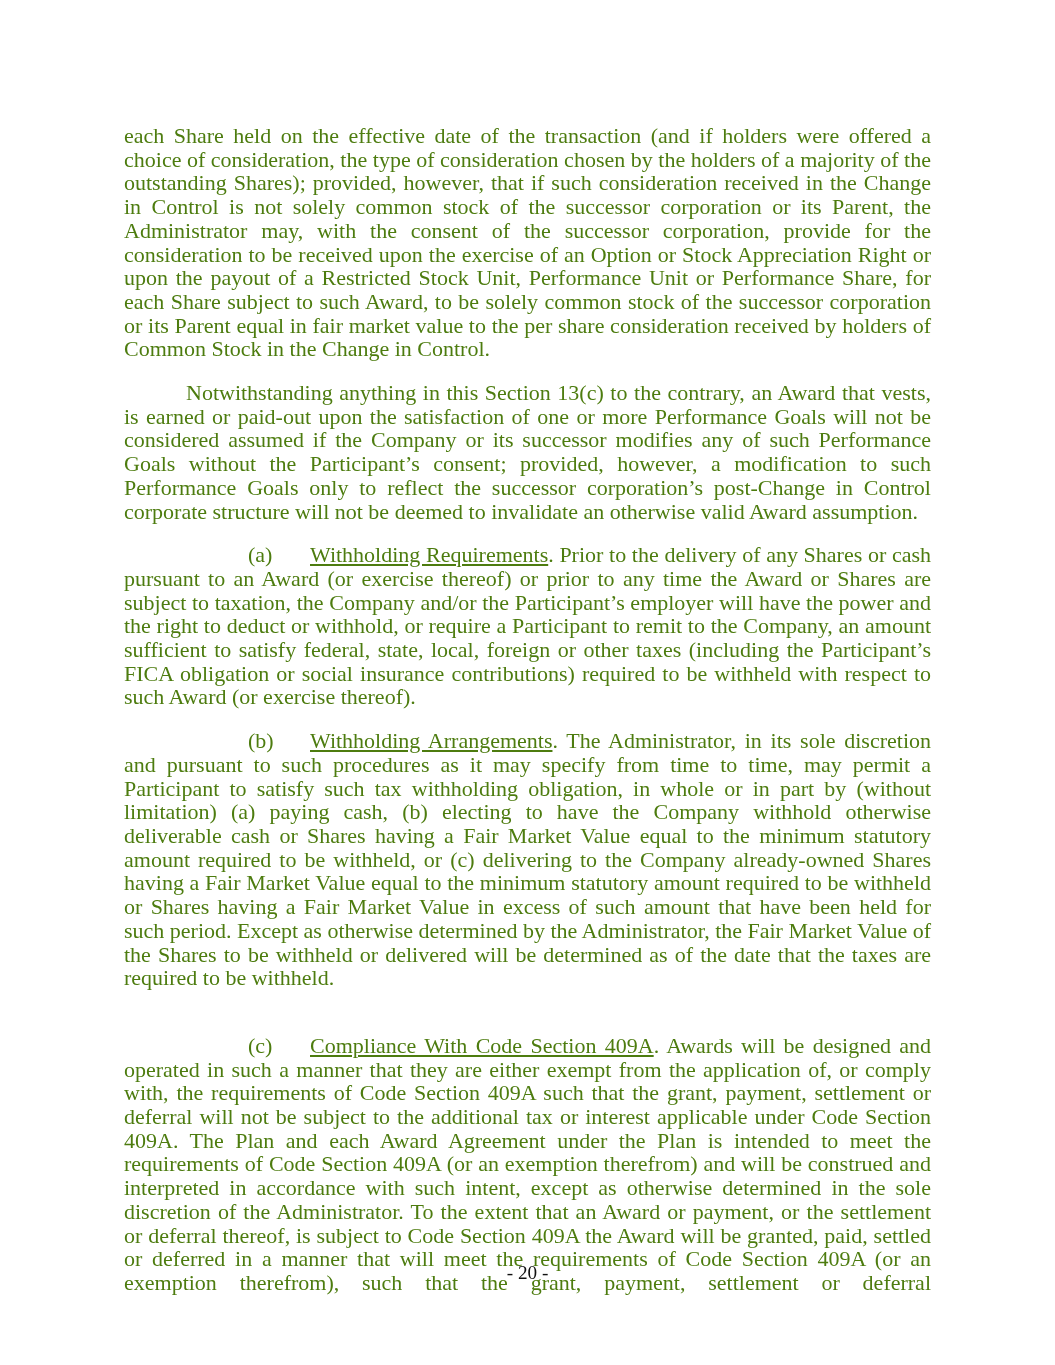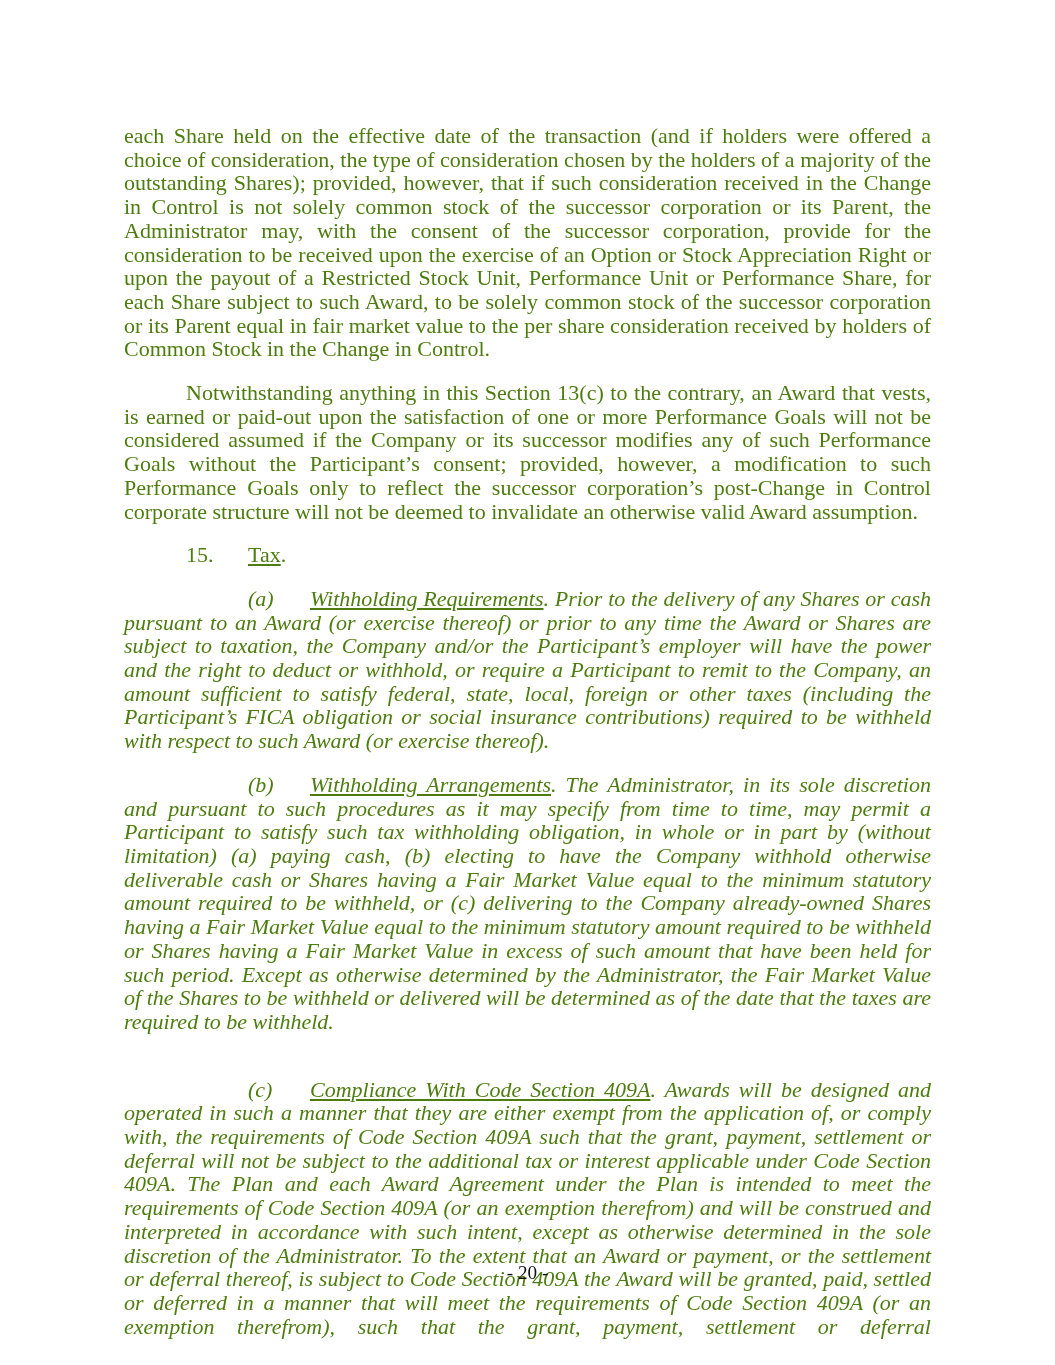--- a/index.html
+++ b/index.html
@@ -4,40 +4,39 @@
   <style>
     html, body { margin: 0; padding: 0; background: #ffffff; }
     body { width: 1055px; height: 1365px; position: relative; overflow: hidden; }
     .page {
       position: absolute; left: 124px; top: 124px; width: 807px;
       font-family: "Liberation Serif", serif; font-size: 22px; line-height: 23.7px;
       color: #4d7c0f; text-align: justify;
     }
     .para { margin: 0 0 20px 0; }
     .indent1 { text-indent: 62px; }
-    .indent2 { text-indent: 124px; font-style: italic; }
+    .indent2 { text-indent: 124px; }
     .ul { text-decoration: underline; }
     .heading { margin: 0 0 20px 62px; }
     .num { display: inline-block; width: 62px; }
     .sub { display: inline-block; width: 62px; text-indent: 0; }
     .last { text-align-last: justify; margin-top: 44px; }
     .footer {
       position: absolute; left: 0; width: 1055px; top: 1262px; text-align: center;
       font-family: "Liberation Serif", serif; font-size: 19.2px; color: #111111;
     }
   </style>
 </head>
 <body>
 
 <div class="page">
   <p class="para">each Share held on the effective date of the transaction (and if holders were offered a choice of consideration, the type of consideration chosen by the holders of a majority of the outstanding Shares); provided, however, that if such consideration received in the Change in Control is not solely common stock of the successor corporation or its Parent, the Administrator may, with the consent of the successor corporation, provide for the consideration to be received upon the exercise of an Option or Stock Appreciation Right or upon the payout of a Restricted Stock Unit, Performance Unit or Performance Share, for each Share subject to such Award, to be solely common stock of the successor corporation or its Parent equal in fair market value to the per share consideration received by holders of Common Stock in the Change in Control.</p>
 
   <p class="para indent1">Notwithstanding anything in this Section 13(c) to the contrary, an Award that vests, is earned or paid-out upon the satisfaction of one or more Performance Goals will not be considered assumed if the Company or its successor modifies any of such Performance Goals without the Participant’s consent; provided, however, a modification to such Performance Goals only to reflect the successor corporation’s post-Change in Control corporate structure will not be deemed to invalidate an otherwise valid Award assumption.</p>
 
-  <p class="heading"><span class="num">15.</span><span class="ul">Tax</span><span>.</span></p>
 
   <p class="para indent2"><span class="sub">(a)</span><span class="ul">Withholding Requirements</span><span>.  Prior to the delivery of any Shares or cash pursuant to an Award (or exercise thereof) or prior to any time the Award or Shares are subject to taxation, the Company and/or the Participant’s employer will have the power and the right to deduct or withhold, or require a Participant to remit to the Company, an amount sufficient to satisfy federal, state, local, foreign or other taxes (including the Participant’s FICA obligation or social insurance contributions) required to be withheld with respect to such Award (or exercise thereof).</span></p>
 
   <p class="para indent2"><span class="sub">(b)</span><span class="ul">Withholding Arrangements</span><span>.  The Administrator, in its sole discretion and pursuant to such procedures as it may specify from time to time, may permit a Participant to satisfy such tax withholding obligation, in whole or in part by (without limitation) (a) paying cash, (b) electing to have the Company withhold otherwise deliverable cash or Shares having a Fair Market Value equal to the minimum statutory amount required to be withheld, or (c) delivering to the Company already-owned Shares having a Fair Market Value equal to the minimum statutory amount required to be withheld or Shares having a Fair Market Value in excess of such amount that have been held for such period.  Except as otherwise determined by the Administrator, the Fair Market Value of the Shares to be withheld or delivered will be determined as of the date that the taxes are required to be withheld.</span></p>
 
   <p class="para indent2 last"><span class="sub">(c)</span><span class="ul">Compliance With Code Section 409A</span><span>.  Awards will be designed and operated in such a manner that they are either exempt from the application of, or comply with, the requirements of Code Section 409A such that the grant, payment, settlement or deferral will not be subject to the additional tax or interest applicable under Code Section 409A.  The Plan and each Award Agreement under the Plan is intended to meet the requirements of Code Section 409A (or an exemption therefrom) and will be construed and interpreted in accordance with such intent, except as otherwise determined in the sole discretion of the Administrator.  To the extent that an Award or payment, or the settlement or deferral thereof, is subject to Code Section 409A the Award will be granted, paid, settled or deferred in a manner that will meet the requirements of Code Section 409A (or an exemption therefrom), such that the grant, payment, settlement or deferral</span></p>
 </div>
 
 <div class="footer">- 20 -</div>
 

